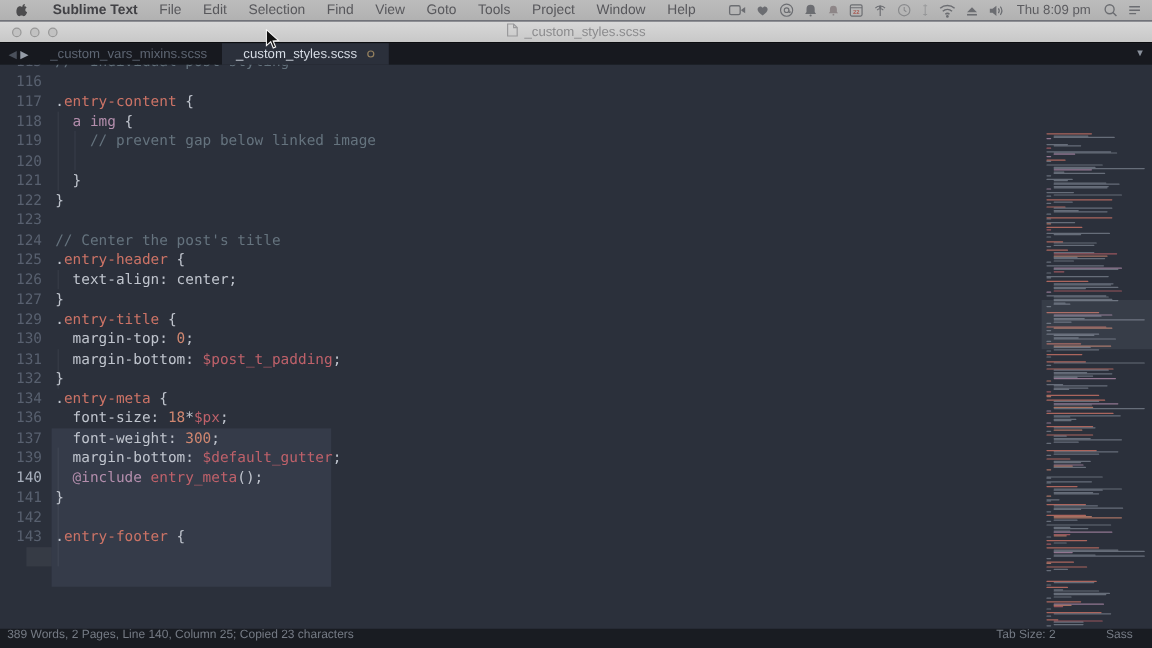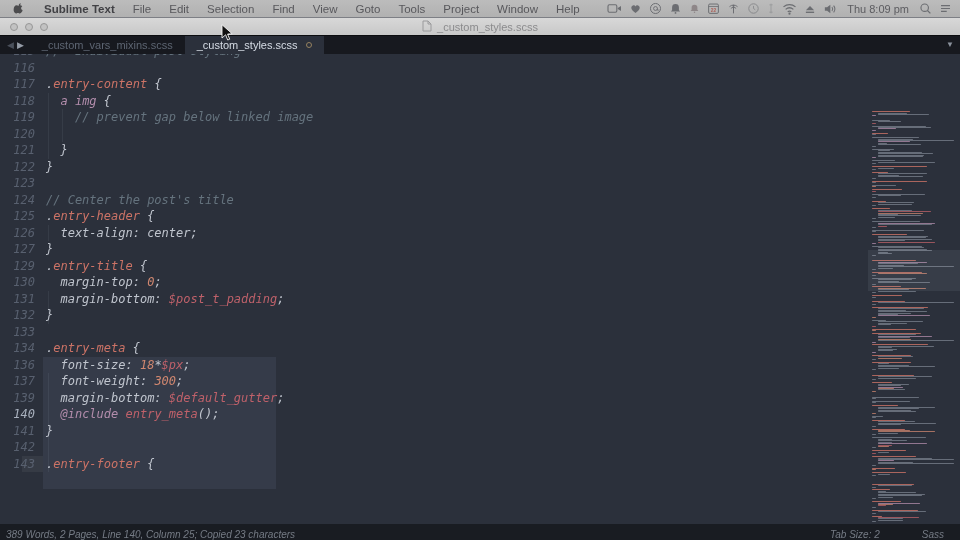--- a/index.html
+++ b/index.html
@@ -36,21 +36,21 @@
   .tab-nav .arr{font-size:9px;line-height:18px;}
   .arr-back{color:#4a505b;}
   .arr-fwd{color:#969da8;}
   .tab{display:flex;align-items:center;padding:0 12px;font-size:11px;color:#60687414;cursor:default;}
   .tab.inactive{color:#5d6572;}
   .tab.active{background:#2b303b;color:#d6dce5;}
   .dirty-dot{width:6px;height:6px;border:1px solid #95815f;border-radius:50%;margin-left:8px;box-sizing:border-box;}
   .tab-overflow{margin-left:auto;color:#8a919c;font-size:8px;line-height:18px;padding:0 6px;}
 
   
-  .editor{position:absolute;left:0;top:54px;right:0;bottom:16px;background:#2b303b;overflow:hidden;font-style:italic;}
+  .editor{position:absolute;left:0;top:54px;right:0;bottom:16px;background:#2b303b;overflow:hidden;}
   .code-layer{position:absolute;left:0;top:-11px;right:0;}
   .line{height:16.5px;display:flex;white-space:pre;
         font-family:"DejaVu Sans Mono",monospace;font-size:12px;line-height:16.5px;}
   .lnum{width:35px;text-align:right;color:#58606f;flex:none;}
   .lnum.active{color:#a9b1bе;color:#a9b1be;}
   .lcode{margin-left:11px;}
   .tok-fg{color:#c0c5ce}.tok-comment{color:#65737e}.tok-selector{color:#cc7366}
   .tok-variable{color:#bf616a}.tok-number{color:#d08770}.tok-unit{color:#b48ead}
   .tok-keyword{color:#b48ead}.tok-tag{color:#b48ead}
   .overlay{position:absolute;}
@@ -58,21 +58,21 @@
   .gutter-hl{background:rgba(255,255,255,0.055);}
   .indent-guide{width:1px;background:rgba(197,205,222,0.08);}
 
   
   .minimap{position:absolute;right:0;top:54px;bottom:16px;width:92px;}
   .mm-bar{position:absolute;height:1px;border-radius:.5px;}
   .mm-viewport{position:absolute;left:0;right:0;background:rgba(200,212,232,0.08);}
 
   
   .statusbar{position:absolute;left:0;bottom:0;width:960px;height:16px;background:#191c22;
-    display:flex;align-items:flex-end;justify-content:space-between;font-size:10px;color:#757b85;font-style:italic;}
+    display:flex;align-items:flex-start;justify-content:space-between;font-size:10px;color:#757b85;}
   .sb-left{padding-left:6px;}
   .sb-right{display:flex;align-items:center;}
   .sb-tabsize{margin-right:42px;}
   .sb-syntax{margin-right:16px;}
 
   
   .cursor{position:absolute;left:221px;top:24px;z-index:50;pointer-events:none;}
 </style>
 </head>
 <body>
@@ -240,21 +240,20 @@
       <div class="line"><span class="lnum">122</span><span class="lcode"><span class="tok-fg">}</span></span></div>
       <div class="line"><span class="lnum">123</span><span class="lcode"></span></div>
       <div class="line"><span class="lnum">124</span><span class="lcode"><span class="tok-comment">// Center the post's title</span></span></div>
       <div class="line"><span class="lnum">125</span><span class="lcode"><span class="tok-fg">.</span><span class="tok-selector">entry-header</span><span class="tok-fg"> {</span></span></div>
       <div class="line"><span class="lnum">126</span><span class="lcode"><span class="tok-fg">  text-align: center;</span></span></div>
       <div class="line"><span class="lnum">127</span><span class="lcode"><span class="tok-fg">}</span></span></div>
       <div class="line"><span class="lnum">129</span><span class="lcode"><span class="tok-fg">.</span><span class="tok-selector">entry-title</span><span class="tok-fg"> {</span></span></div>
       <div class="line"><span class="lnum">130</span><span class="lcode"><span class="tok-fg">  margin-top: </span><span class="tok-number">0</span><span class="tok-fg">;</span></span></div>
       <div class="line"><span class="lnum">131</span><span class="lcode"><span class="tok-fg">  margin-bottom: </span><span class="tok-variable">$post_t_padding</span><span class="tok-fg">;</span></span></div>
       <div class="line"><span class="lnum">132</span><span class="lcode"><span class="tok-fg">}</span></span></div>
-      <div class="line"><span class="lnum">133</span><span class="lcode"></span></div>
       <div class="line"><span class="lnum">134</span><span class="lcode"><span class="tok-fg">.</span><span class="tok-selector">entry-meta</span><span class="tok-fg"> {</span></span></div>
       <div class="line"><span class="lnum">136</span><span class="lcode"><span class="tok-fg">  font-size: </span><span class="tok-number">18</span><span class="tok-fg">*</span><span class="tok-variable">$px</span><span class="tok-fg">;</span></span></div>
       <div class="line"><span class="lnum">137</span><span class="lcode"><span class="tok-fg">  font-weight: </span><span class="tok-number">300</span><span class="tok-fg">;</span></span></div>
       <div class="line"><span class="lnum">139</span><span class="lcode"><span class="tok-fg">  margin-bottom: </span><span class="tok-variable">$default_gutter</span><span class="tok-fg">;</span></span></div>
       <div class="line"><span class="lnum active">140</span><span class="lcode"><span class="tok-fg">  </span><span class="tok-keyword">@include</span><span class="tok-fg"> </span><span class="tok-variable">entry_meta</span><span class="tok-fg">();</span></span></div>
       <div class="line"><span class="lnum">141</span><span class="lcode"><span class="tok-fg">}</span></span></div>
       <div class="line"><span class="lnum">142</span><span class="lcode"></span></div>
       <div class="line"><span class="lnum">143</span><span class="lcode"><span class="tok-fg">.</span><span class="tok-selector">entry-footer</span><span class="tok-fg"> {</span></span></div>
     </div>
   <div class="minimap" id="minimap">

